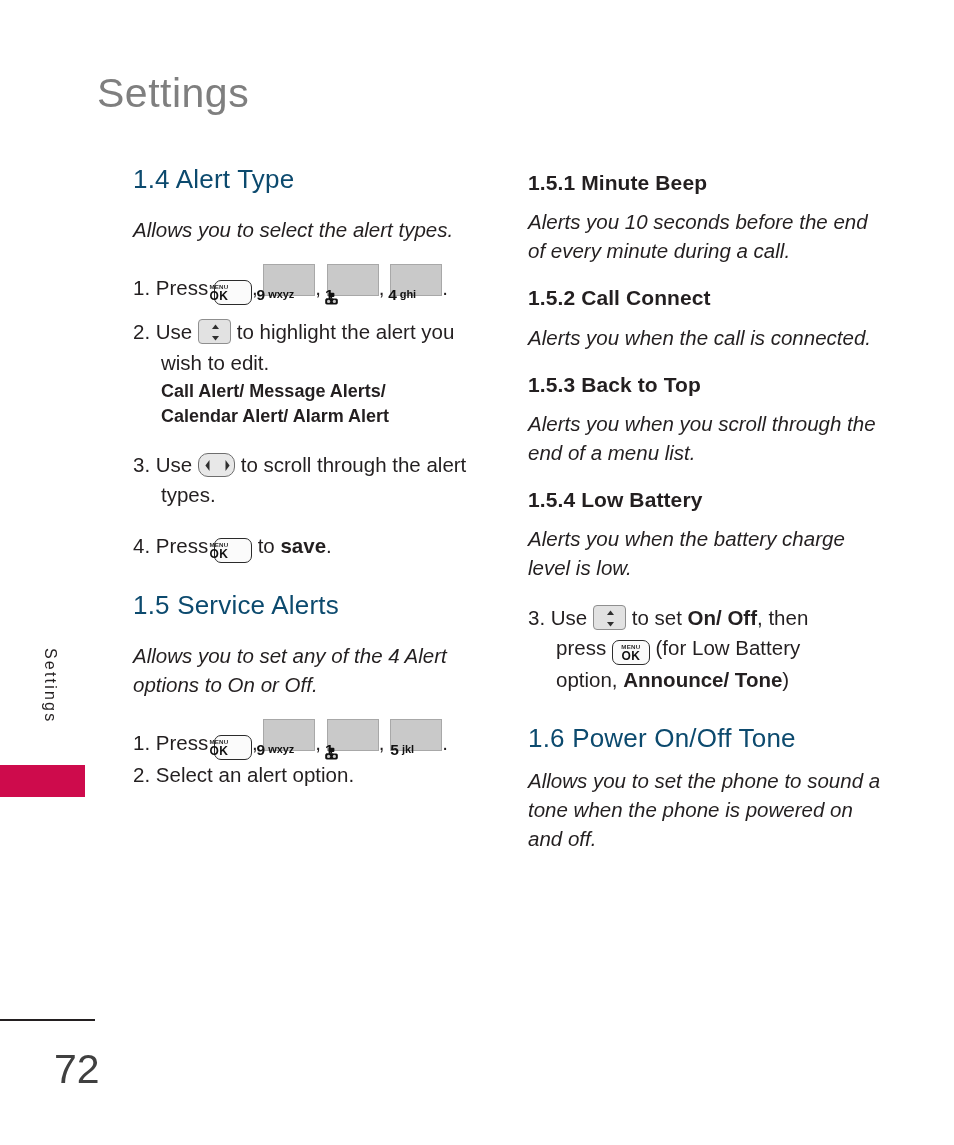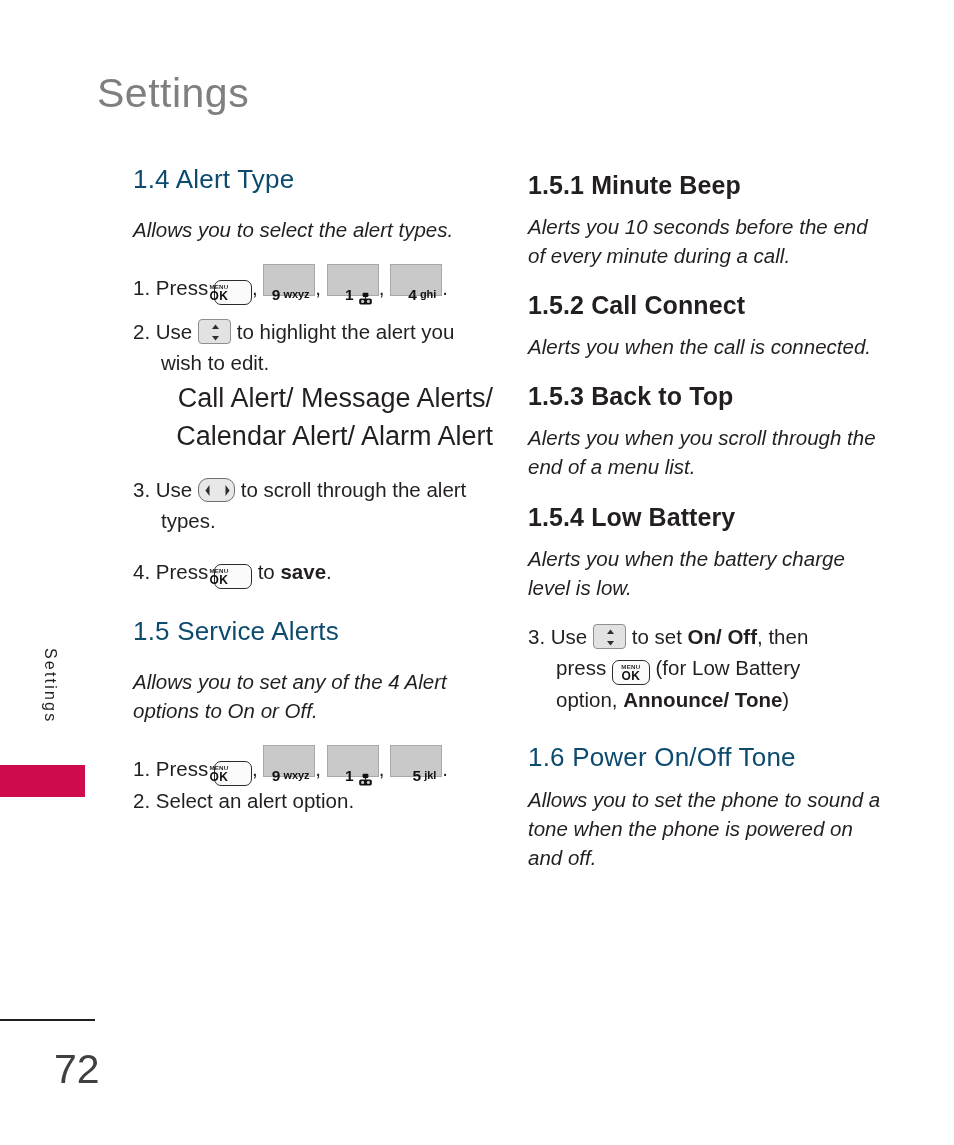--- a/index.html
+++ b/index.html
@@ -64,21 +64,21 @@
 
   
   h2.section-heading {
     font-size:26px;
     font-weight:400;
     color:#0c4a6e;
     line-height:1.15;
     letter-spacing:0.2px;
   }
   h3.sub-heading {
-    font-size:25px;
+    font-size:21px;
     font-weight:700;
     color:#231f20;
     line-height:1.2;
     letter-spacing:0.1px;
   }
 
   
   p.body {
     font-size:20.5px;
     line-height:1.42;
@@ -90,25 +90,24 @@
   
   .step {
     font-size:20.5px;
     line-height:1.5;
     color:#231f20;
     padding-left:28px;
     text-indent:-28px;
   }
   .step .num { }
   .step-sub {
-    font-size:27px;
+    font-size:18px;
     line-height:1.42;
-    font-weight:400;
+    font-weight:700;
     padding-left:28px;
-    text-align:right;
   }
   .step-cont {
     font-size:20.5px;
     line-height:1.5;
     padding-left:28px;
   }
 
   
   .key {
     display:inline-block;
@@ -141,21 +140,21 @@
     color:#111111;
     line-height:13px;
     letter-spacing:0.3px;
   }
 
   
   .key-num {
     min-width:52px; height:27px;
     background:#c9c9c9;
     border:1px solid #a8a8a8;
-    text-align:right;
+    text-align:center;
     white-space:nowrap;
     padding:15px 5px;
     line-height:25px;
   }
   .key-num .digit {
     font-size:15.5px;
     font-weight:700;
     color:#111111;
     vertical-align:middle;
   }

